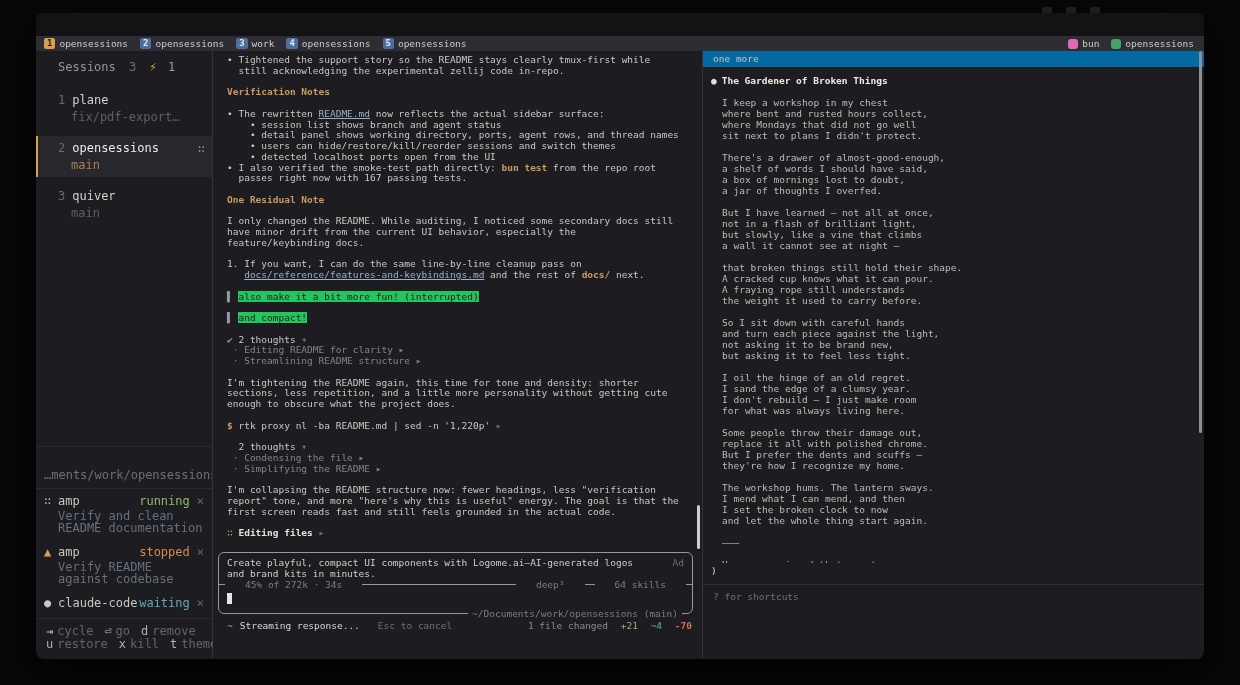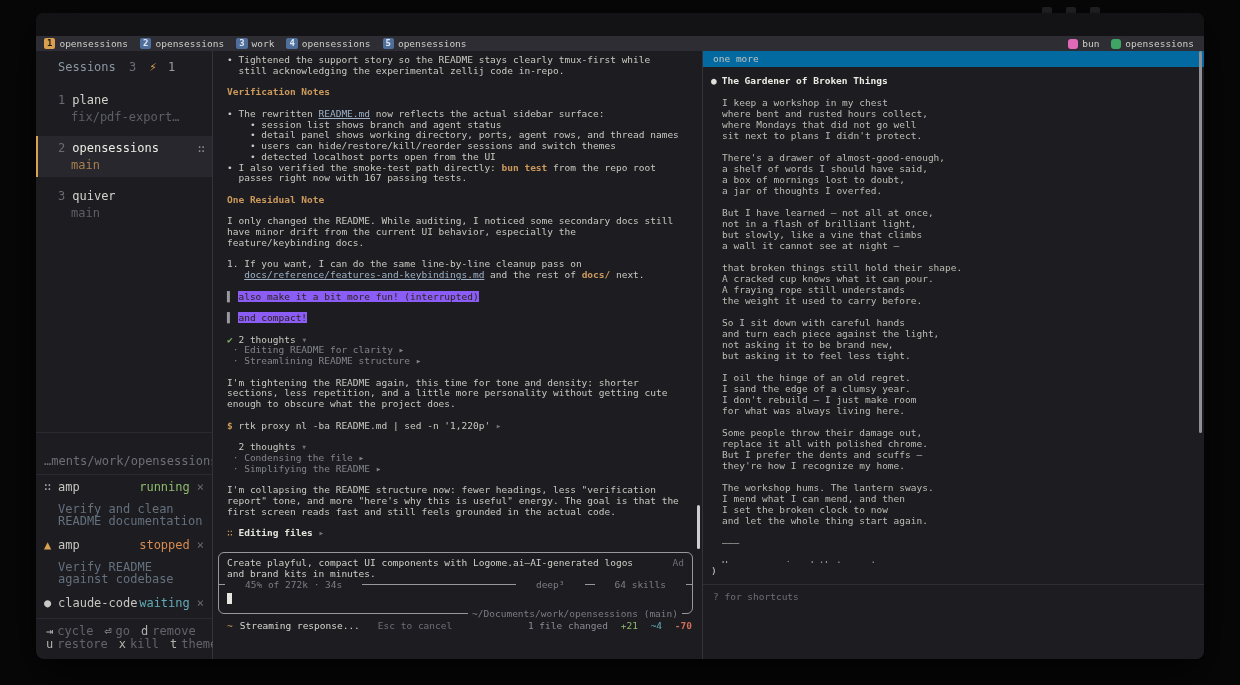--- a/index.html
+++ b/index.html
@@ -51,37 +51,37 @@
   .sb-path { color:#6e6e76; padding:21px 8px 6px 8px; border-top:1px solid #2a2a30;
              white-space:nowrap; overflow:hidden;text-align:right; }
   .sb-agents { padding:5px 8px 8px 8px; display:flex; flex-direction:column; gap:11px;
                border-top:1px solid #2a2a30; }
   .agent-row { display:flex; align-items:center; }
   .agent-ic { width:12px; flex:0 0 auto; }
   .ic-0 { color:#a8a8b0; } .ic-1 { color:#d9a050; } .ic-2 { color:#c8c8c8; }
   .agent-name { color:#c6c6c0; flex:1; margin-left:2px; }
   .agent-status.green { color:#8fbb6d; } .agent-status.orange { color:#d98a50; } .agent-status.cyan { color:#62aab5; }
   .agent-close { color:#6a6a72; margin-left:7px; cursor:default; }
-  .agent-desc { color:#64707e; margin-top:10px; padding-left:14px; line-height:11.5px; }
+  .agent-desc { color:#64707e; margin-top:3px; padding-left:14px; line-height:11.5px; }
   .agent-desc:empty { display:none; }
   .sb-keys { border-top:1px solid #2a2a30; padding:6px 8px 8px 10px; line-height:13px; }
   .key { color:#b2b2ac; margin-right:4px; }
   .keylabel { color:#63636b; margin-right:11px; }
 
   
   .main { width:490px; flex:0 0 auto; border-right:1px solid #333338; position:relative;
           display:flex; flex-direction:column; padding-top:3px; background:#1d1d21; }
   .term { font-size:9.5px; line-height:10.75px; white-space:pre; padding:1px 8px 0 14px;
           color:#c9c9c2; height:484px; overflow:hidden; flex:0 0 auto; }
   .t-line { height:10.75px; }
   .c-def  { color:#c9c9c2; }
   .c-head { color:#cd9a5c; font-weight:bold; }
   .c-link { color:#9db0c6; text-decoration:underline; }
   .c-cmd  { color:#cd9a5c; font-weight:bold; }
-  .c-hl   { background:#8b5cf6; color:#2a2416; }
+  .c-hl   { background:#22c55e; color:#2a2416; }
   .c-dim  { color:#72727a; }
   .c-mut  { color:#83838b; }
   .c-green{ color:#7fae63; }
   .c-quote{ color:#9a9aa2; }
   .c-prompt{ color:#cd9a5c; font-weight:bold; }
   .c-spin { color:#cd9a5c; }
   .c-bold { color:#e4e4dd; font-weight:bold; }
 
   .input-box { position:relative; border:1px solid #98989c; border-radius:6px;
                margin:14px 9px 0 5px; font-size:9.5px; flex:0 0 auto; }

